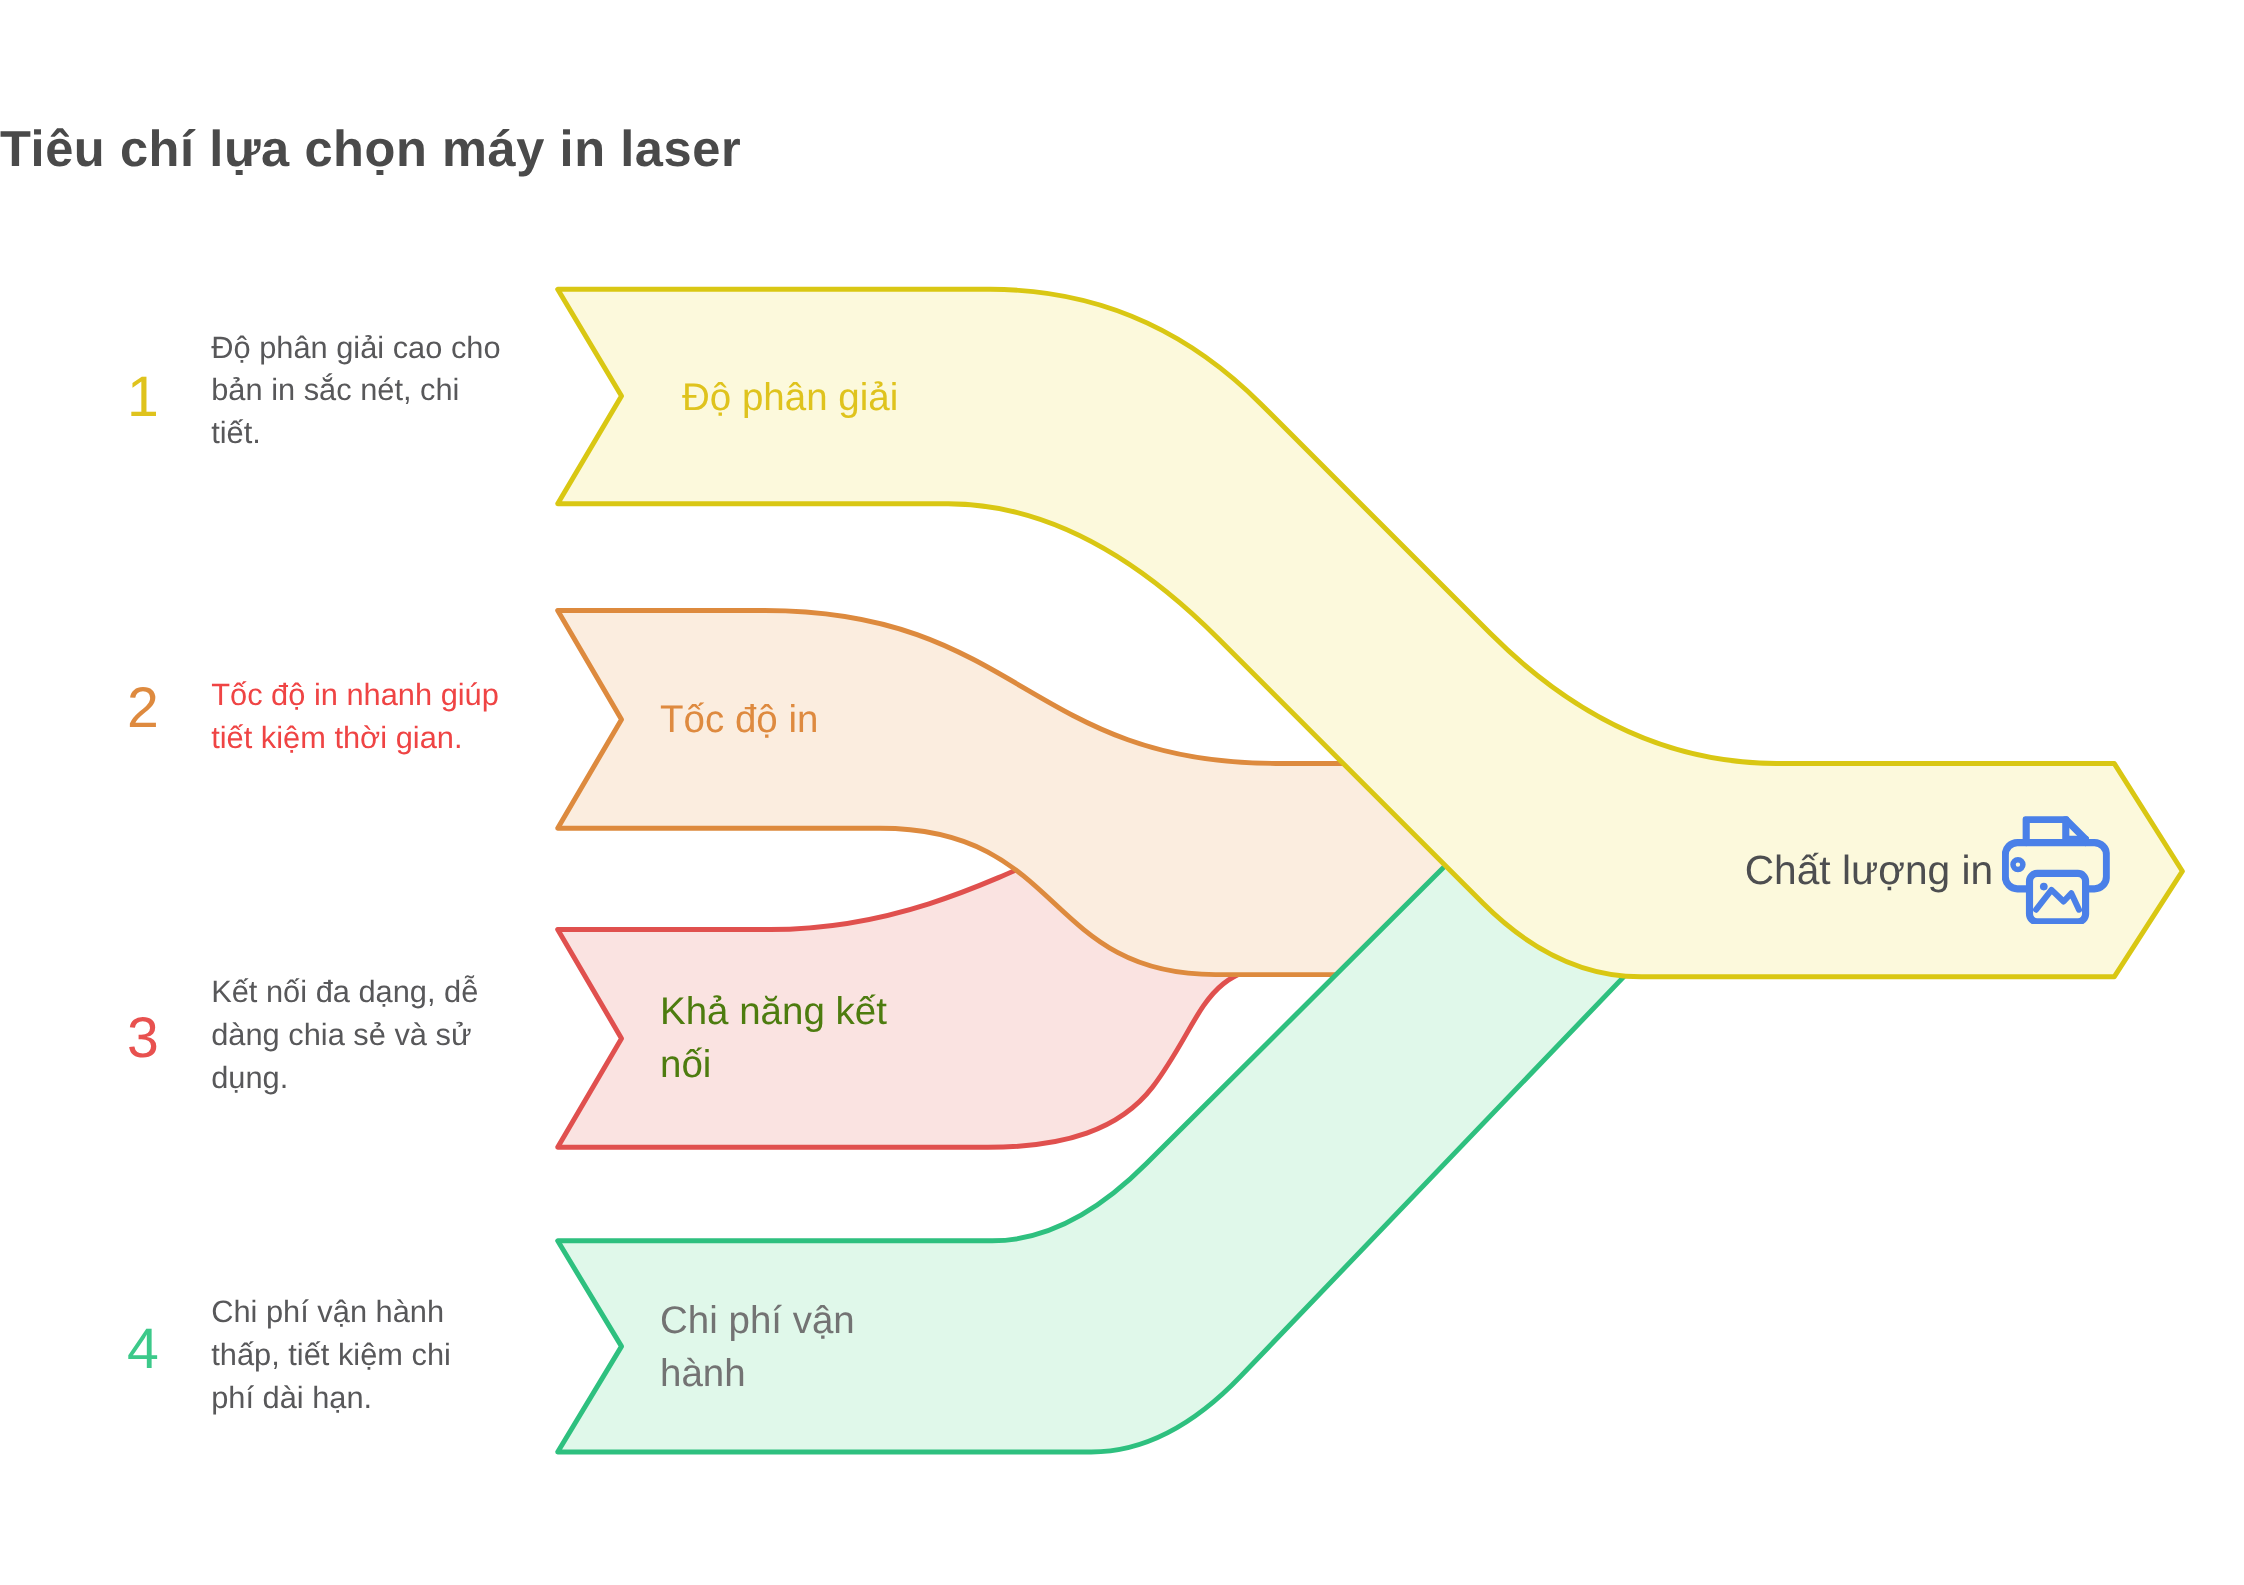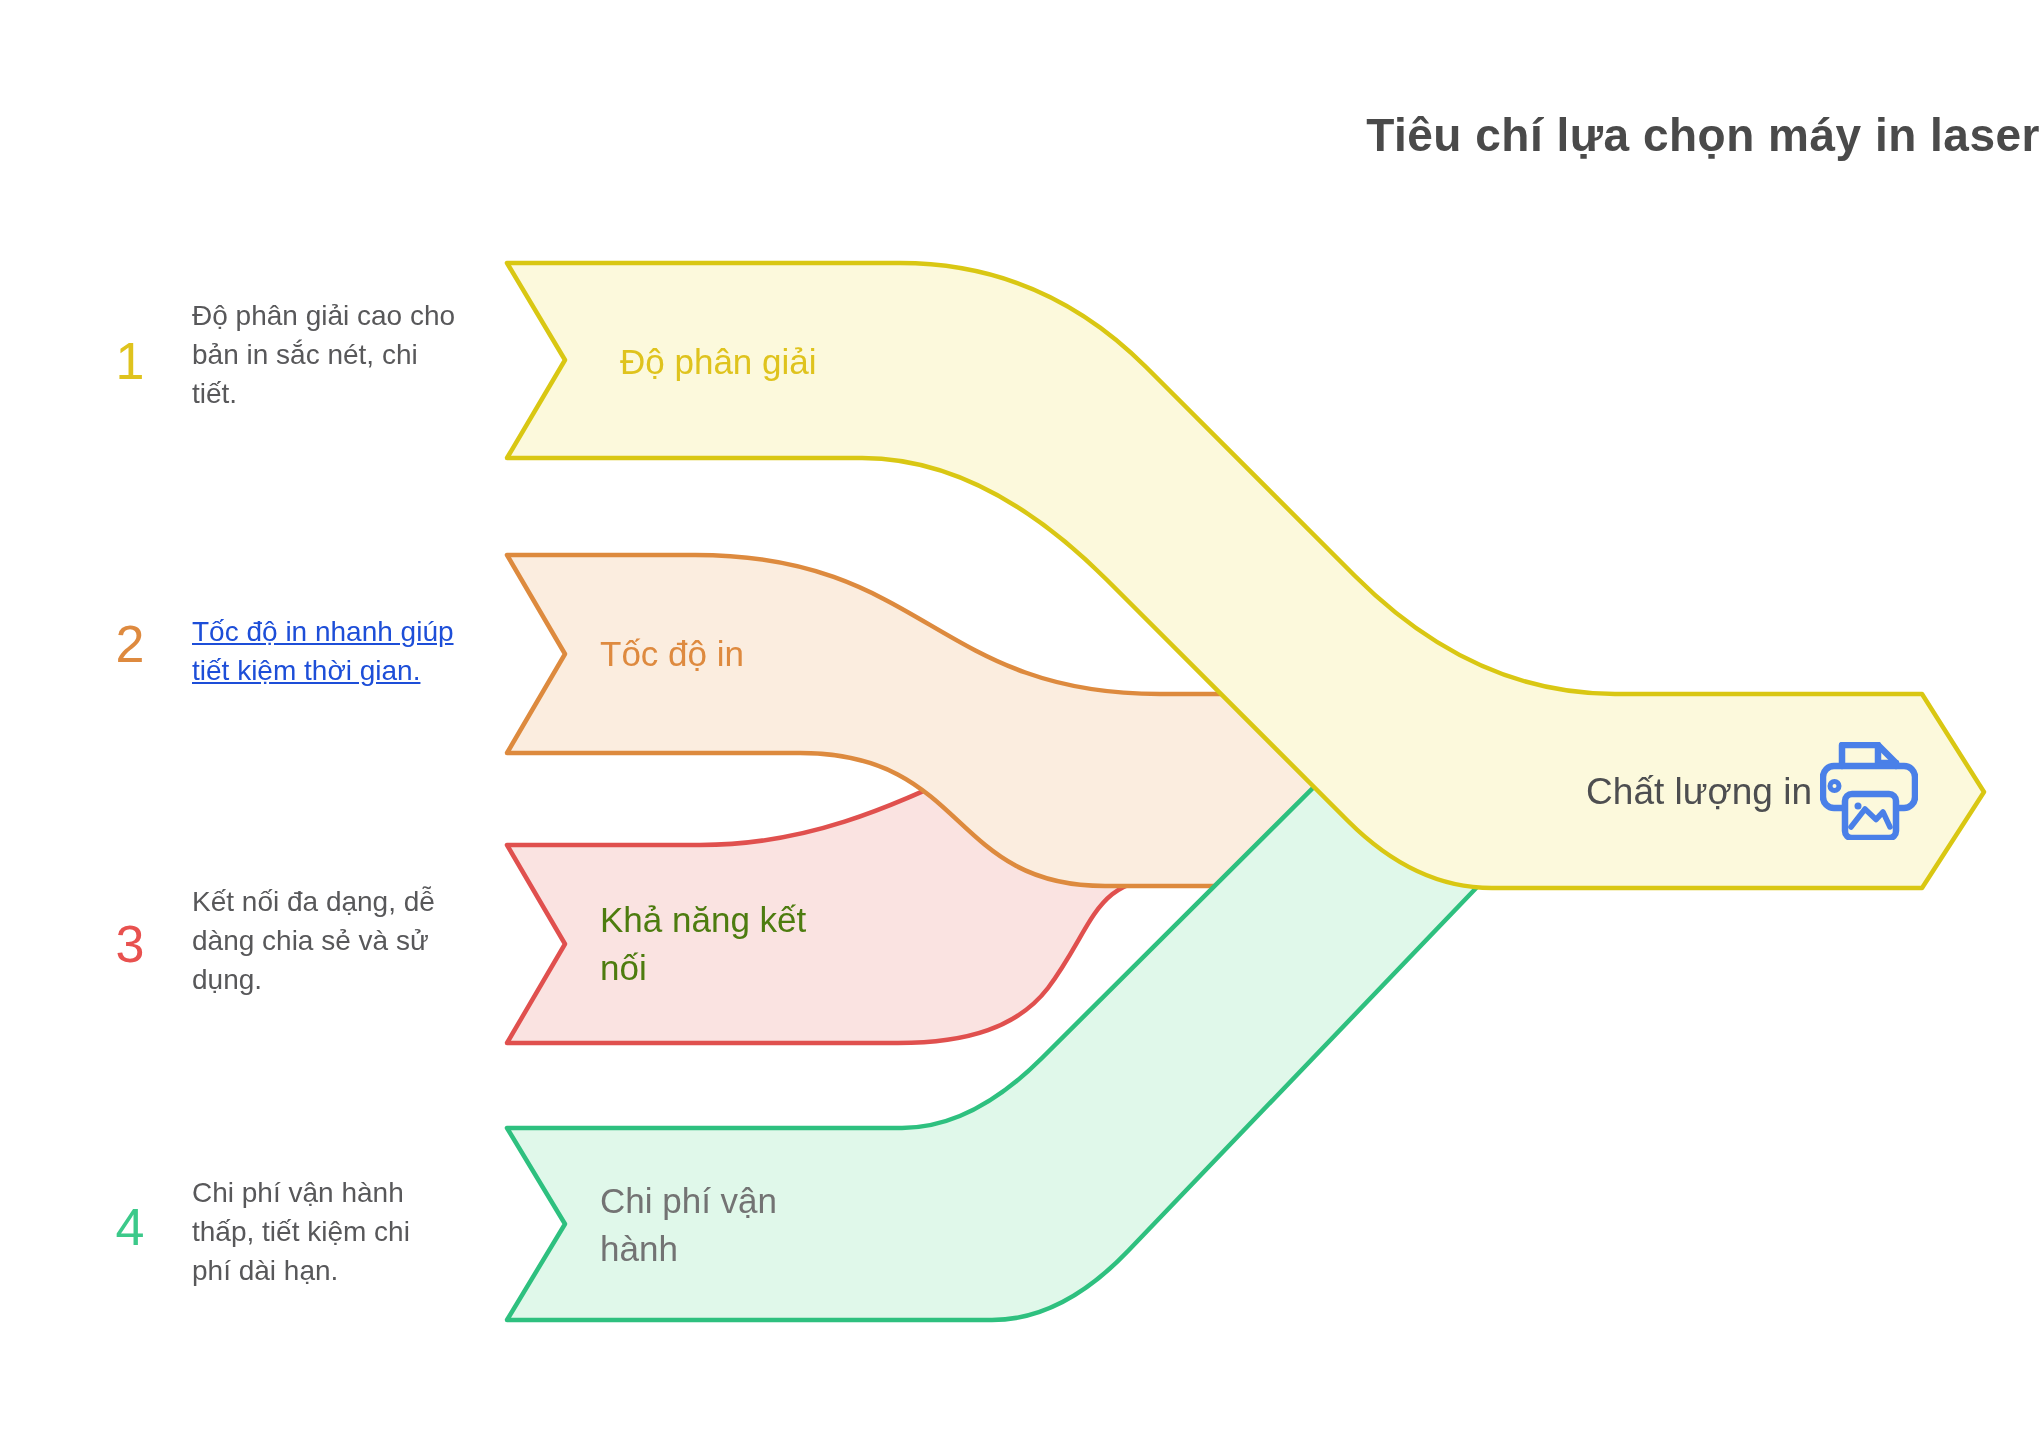--- a/index.html
+++ b/index.html
@@ -6,21 +6,21 @@
   #stage{
     position:relative;
     width:2040px;height:1441px;
     background:#ffffff;
     font-family:"Liberation Sans", sans-serif;
     overflow:hidden;
   }
   #ribbons{position:absolute;left:0;top:0;}
   .title{
     position:absolute;left:0;top:108px;width:100%;
-    text-align:right;
+    text-align:left;
     font-size:46px;font-weight:700;letter-spacing:0.5px;
   }
   .num{
     position:absolute;left:100px;width:60px;
     text-align:center;
     font-size:52px;line-height:54px;font-weight:400;
   }
   .desc{
     position:absolute;left:192px;width:348px;
     font-size:28px;line-height:39px;
@@ -66,21 +66,21 @@
 
   <div class="title" style="color: rgb(74, 74, 74);">Tiêu chí lựa chọn máy in laser</div>
 
   <div class="num num-1" style="color: rgb(223, 195, 29);">1</div>
   <div class="desc desc-1" style="color: rgb(88, 88, 90);">Độ phân giải cao cho
 bản in sắc nét, chi
 tiết.</div>
   <div class="rlabel rlabel-1" style="color: rgb(223, 195, 29);">Độ phân giải</div>
 
   <div class="num num-2" style="color: rgb(222, 138, 63);">2</div>
-  <div class="desc desc-2" style="color: #1d4ed8; text-decoration: underline;">Tốc độ in nhanh giúp
+  <div class="desc desc-2" style="color: #ef4444;">Tốc độ in nhanh giúp
 tiết kiệm thời gian.</div>
   <div class="rlabel rlabel-2" style="color: rgb(222, 138, 63);">Tốc độ in</div>
 
   <div class="num num-3" style="color: rgb(232, 81, 79);">3</div>
   <div class="desc desc-3" style="color: rgb(88, 88, 90);">Kết nối đa dạng, dễ
 dàng chia sẻ và sử
 dụng.</div>
   <div class="rlabel rlabel-3" style="color: #4d7c0f;">Khả năng kết
 nối</div>
 

